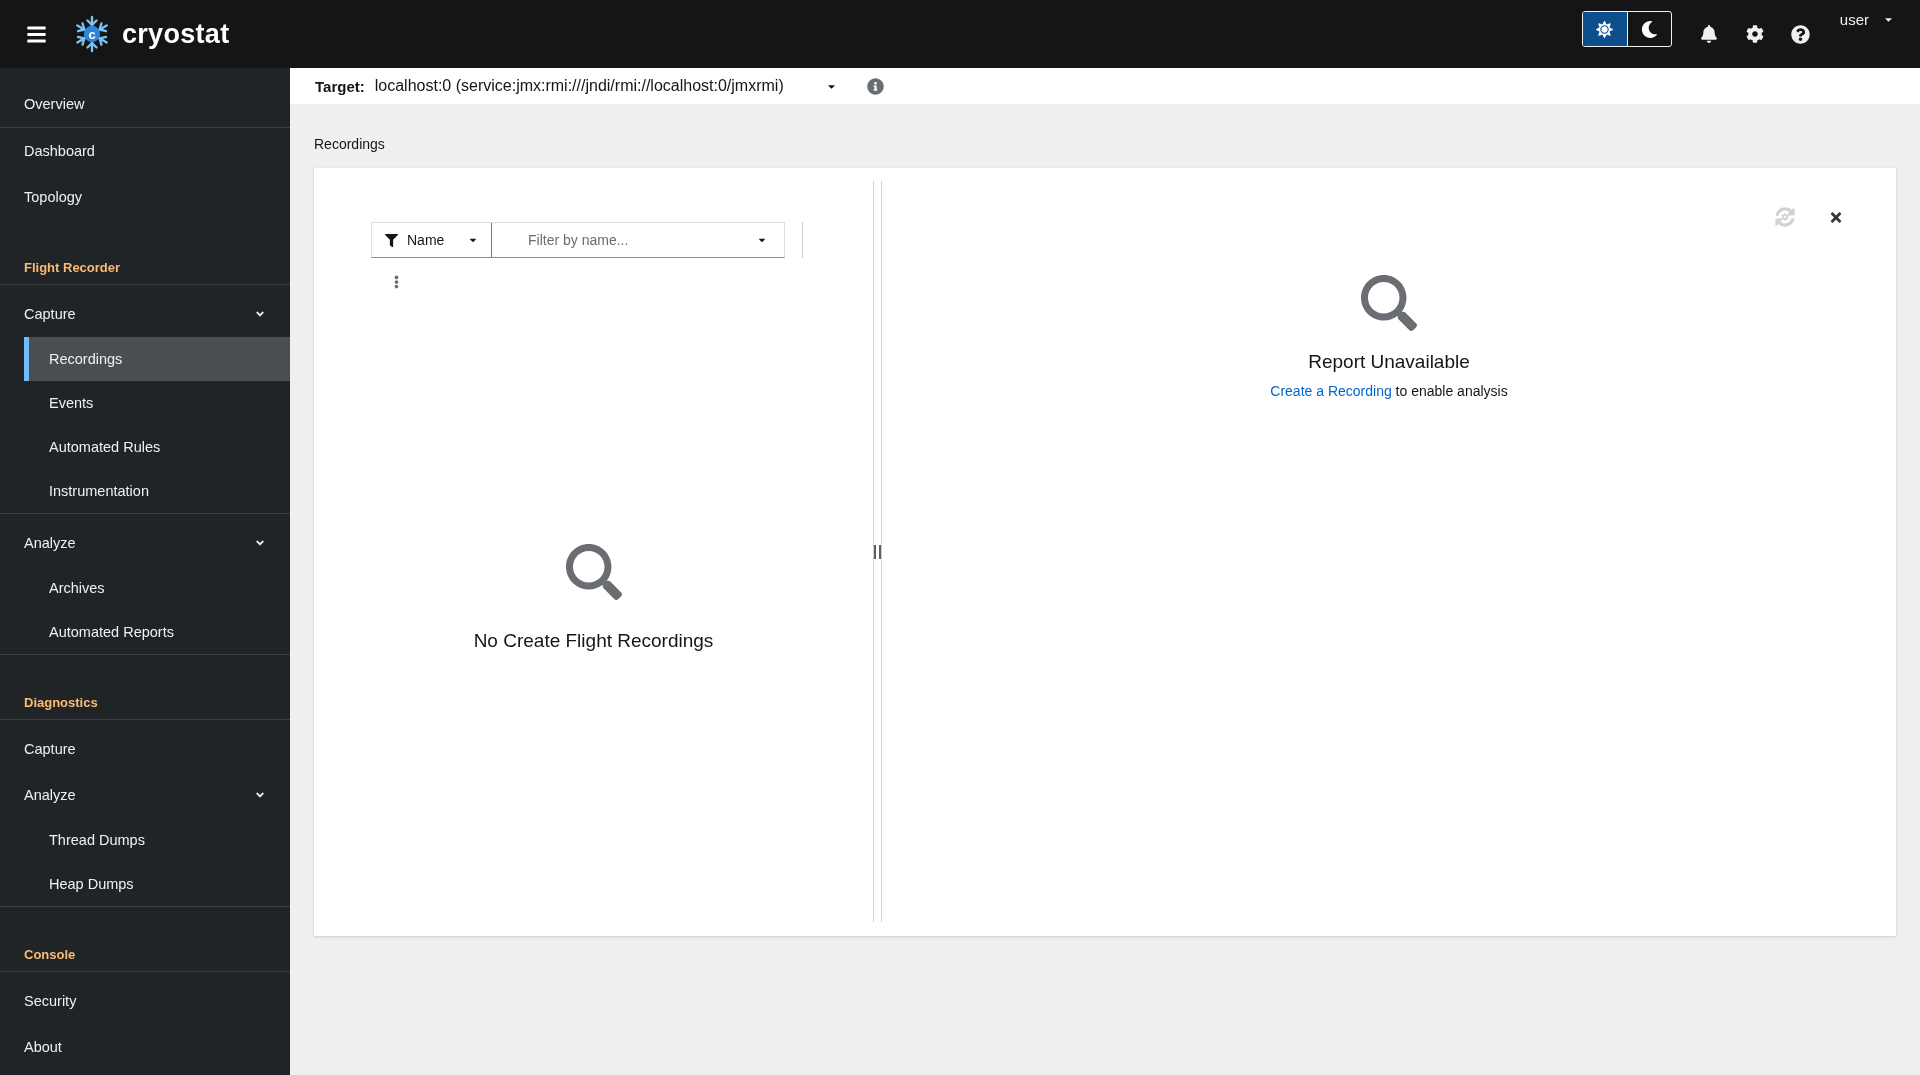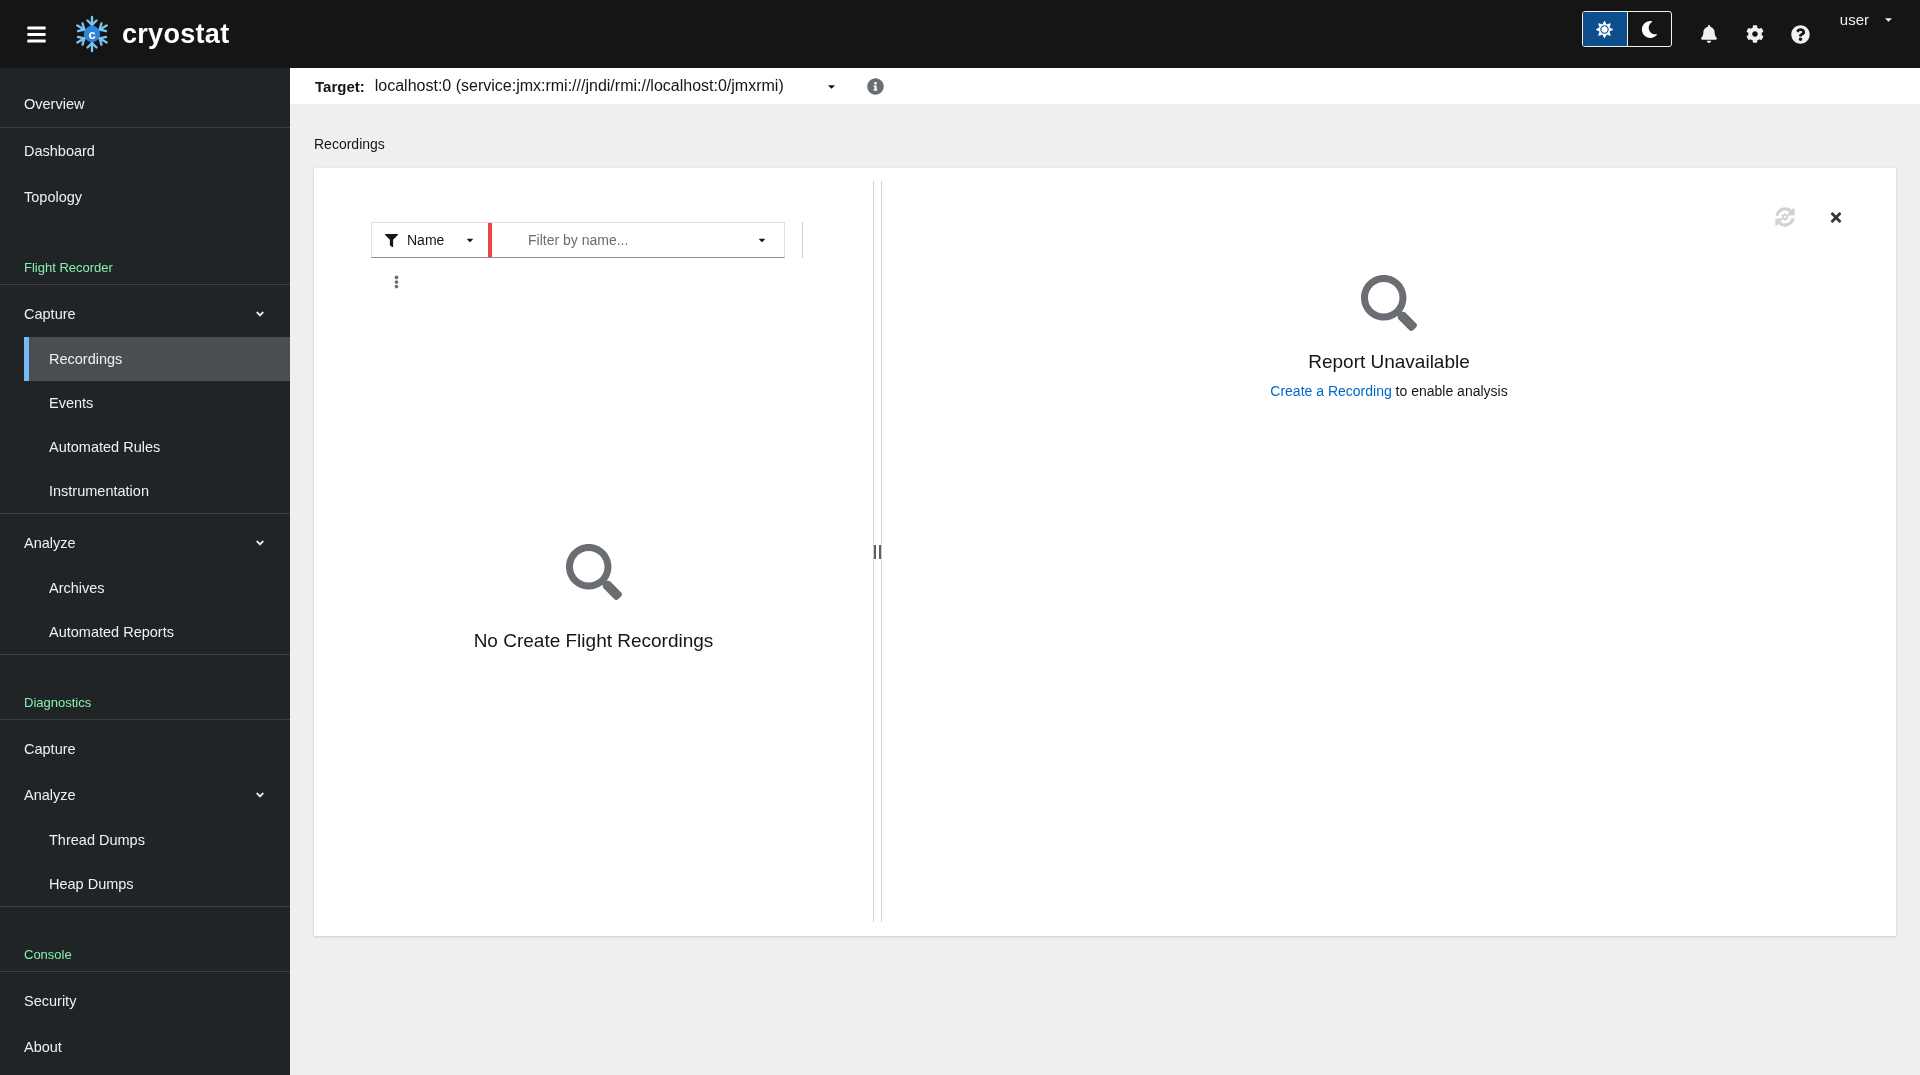--- a/index.html
+++ b/index.html
@@ -29,21 +29,21 @@
 
   
   .sidebar { position:absolute; top:68px; left:0; width:290px; height:1007px;
     background:#212427; padding-top:13px; overflow:hidden; }
   .nav-item { display:flex; align-items:center; justify-content:space-between; height:46px;
     padding:0 24px; color:#f0f0f0; font-size:14.5px; cursor:pointer; text-decoration:none; }
   .nav-subitem { display:flex; align-items:center; height:44px; margin-left:24px;
     padding-left:25px; color:#f0f0f0; font-size:14.5px; cursor:pointer; text-decoration:none; }
   .nav-subitem.current { background:#4a4d52; border-left:5px solid #73bcf7; padding-left:20px; }
   .nav-section-title { margin-top:30px; height:34px; display:flex; align-items:center;
-    padding:0 24px; color:#86efac; font-size:13px; }
+    padding:0 24px; color:#fdba74; font-size:13px;font-weight:bold; }
   .nav-divider { height:1px; background:#3c3f42; }
   .nav-divider.gap-below { margin-bottom:6px; }
 
   
   .target-bar { position:absolute; left:290px; top:68px; width:1630px; height:36px;
     background:#ffffff; display:flex; align-items:center; padding-left:25px; }
   .target-label { font-weight:bold; font-size:15px; }
   .target-select { display:flex; align-items:center; background:none; border:none;
     font-size:16px; color:#151515; cursor:pointer; margin-left:10px; font-family:inherit; }
   .target-select .caret { margin-left:42px; }
@@ -56,21 +56,21 @@
   .breadcrumb { font-size:14px; height:19px; color:#151515; }
   .card { margin-top:13px; height:768px; background:#ffffff; display:flex;
     padding:13px 0 14px; box-shadow:0 1px 2px rgba(3,3,3,.12), 0 0 2px rgba(3,3,3,.06); }
 
   
   .left-pane { width:559px; display:flex; flex-direction:column; }
   .toolbar-row { display:flex; align-items:center; margin:41px 0 0 57px; }
   .filter-group { display:flex; height:36px; border:1px solid #e0e0e0;
     border-bottom:1px solid #8a8d90; background:#fff; }
   .name-select { width:120px; display:flex; align-items:center; padding:0 13px; gap:9px;
-    background:#fff; border:none; border-right:4px solid #ef4444; cursor:pointer;
+    background:#fff; border:none; border-right:1px solid #ef4444; cursor:pointer;
     font-size:14px; color:#151515; font-family:inherit; }
   .name-select .caret { margin-left:auto; }
   .typeahead { width:292px; display:flex; align-items:center; }
   .typeahead-input { flex:1; border:none; outline:none; padding-left:36px; font-size:14px;
     color:#404040; font-family:inherit; background:transparent; }
   .typeahead-input::placeholder { color:#6a6e73; opacity:1; }
   .typeahead-caret-btn { background:none; border:none; padding:0 17px 0 6px; cursor:pointer; }
   .toolbar-divider { width:1px; height:36px; background:#d2d2d2; margin-left:17px; }
   .kebab-btn { margin:11px 0 0 70px; width:24px; height:26px; background:none; border:none;
     cursor:pointer; display:flex; align-items:center; justify-content:center; }

